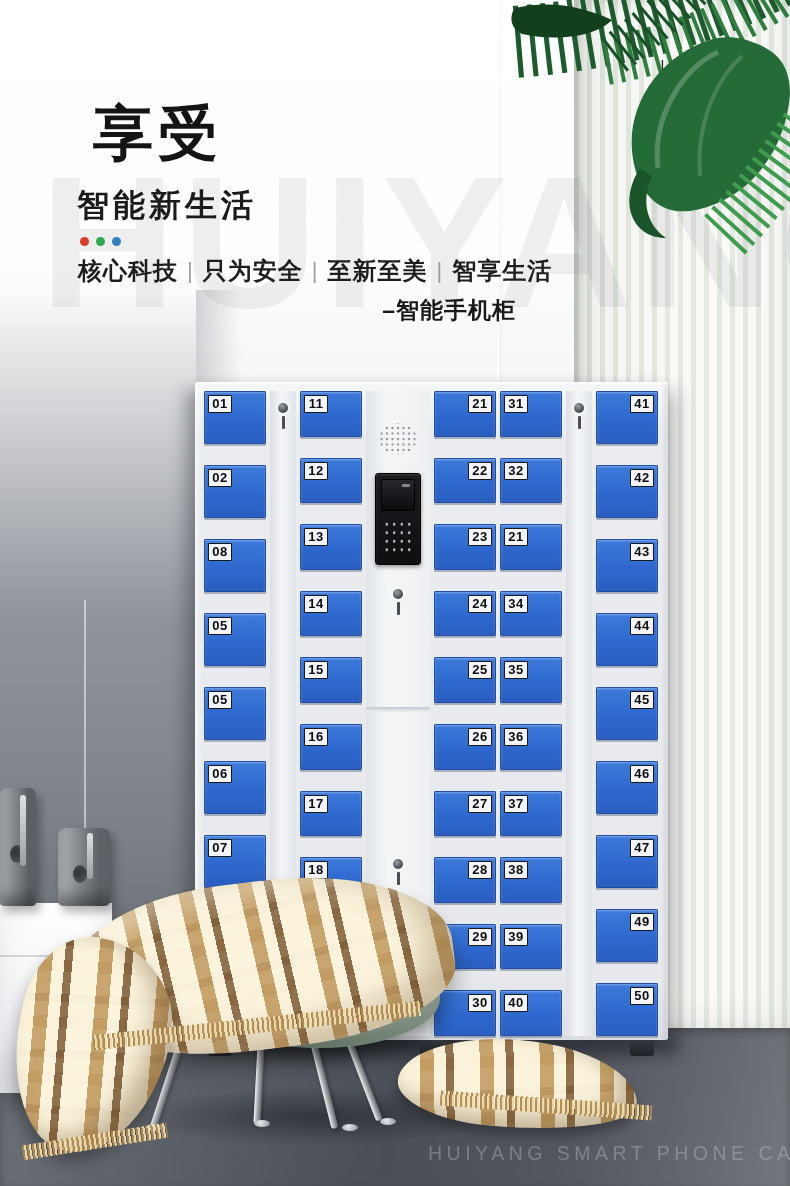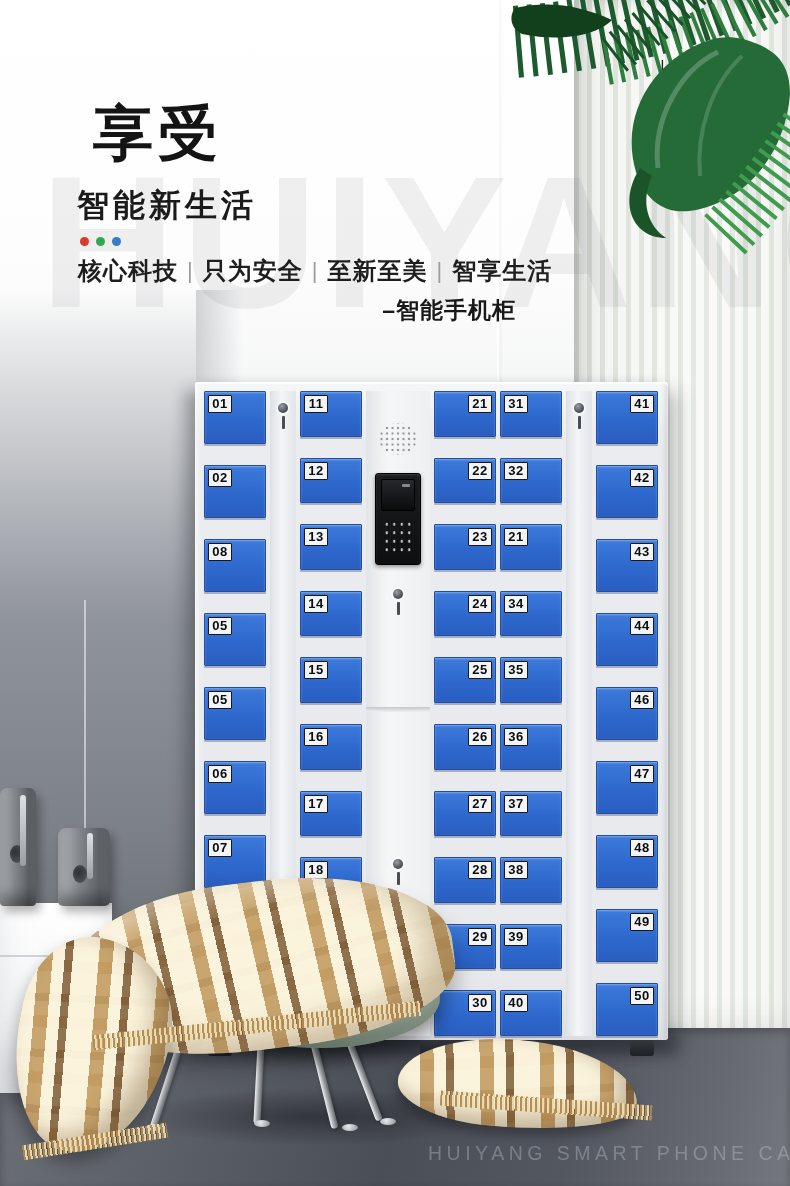--- a/index.html
+++ b/index.html
@@ -346,27 +346,27 @@
           <div class="door">
             <span class="plate">42</span>
           </div>
           <div class="door">
             <span class="plate">43</span>
           </div>
           <div class="door">
             <span class="plate">44</span>
           </div>
           <div class="door">
+            <span class="plate">45</span>
+          </div>
+          <div class="door">
             <span class="plate">46</span>
           </div>
           <div class="door">
             <span class="plate">47</span>
-          </div>
-          <div class="door">
-            <span class="plate">48</span>
           </div>
           <div class="door">
             <span class="plate">49</span>
           </div>
           <div class="door">
             <span class="plate">50</span>
           </div>
         </div>
       </div>
   </div>

